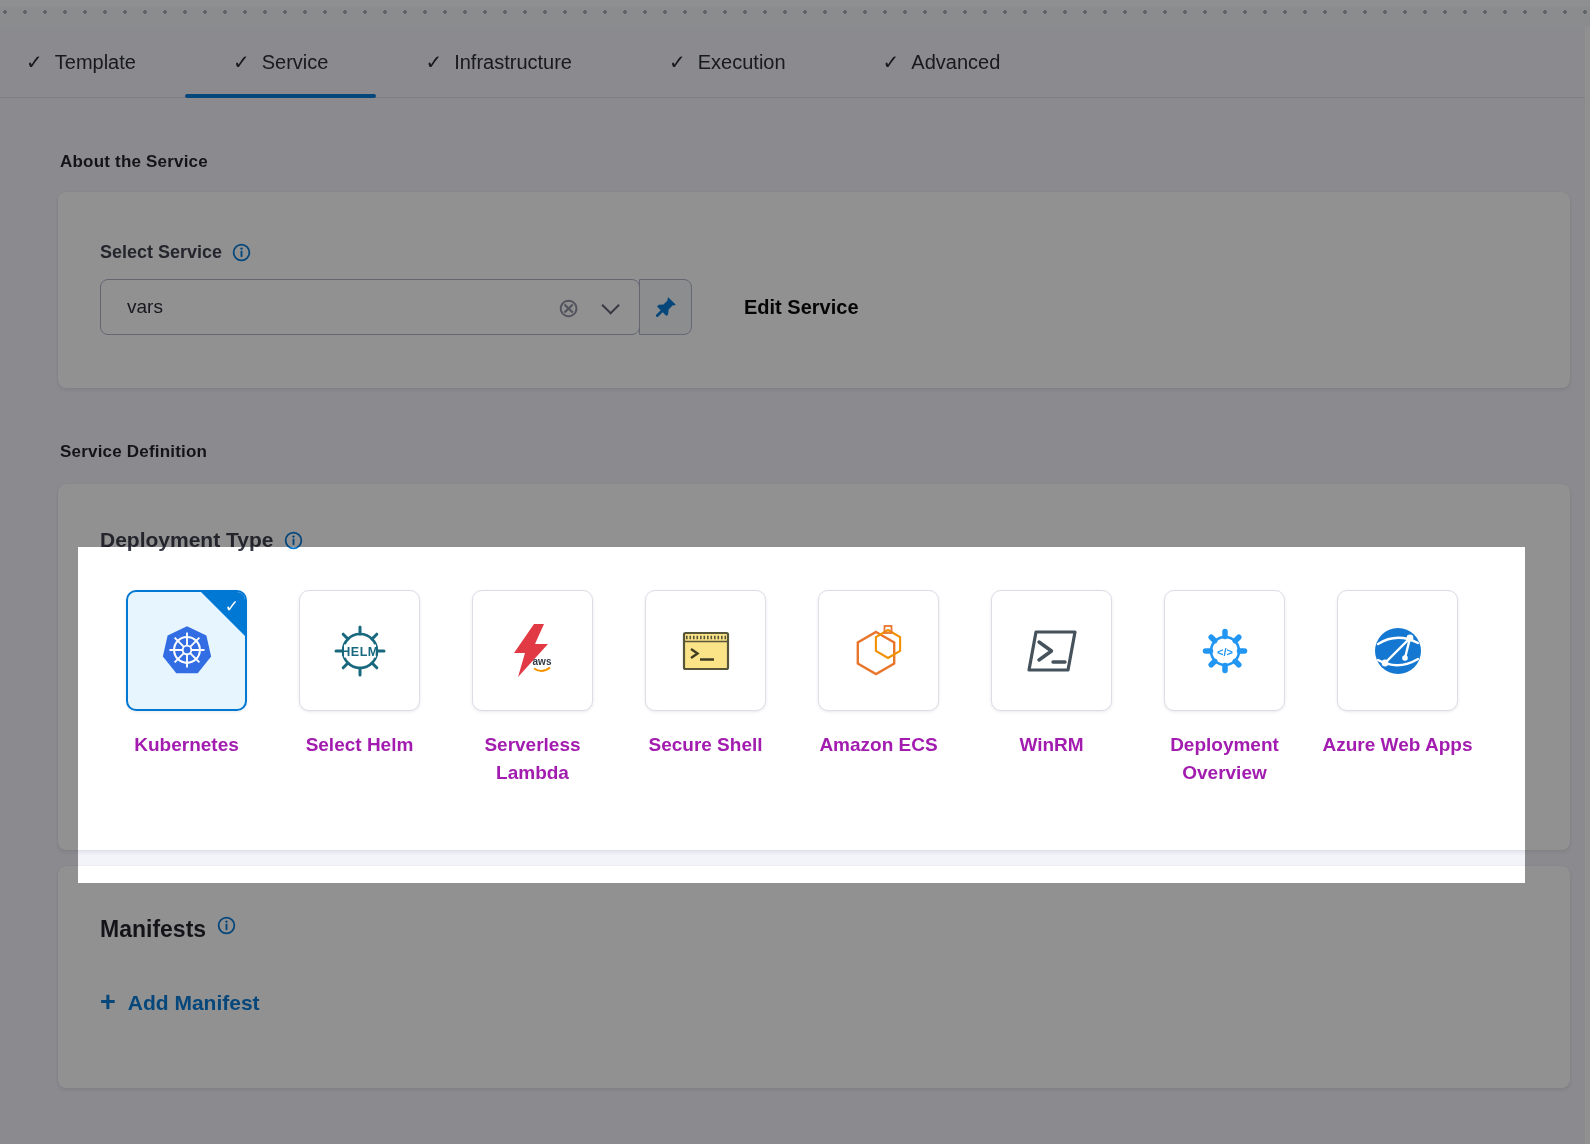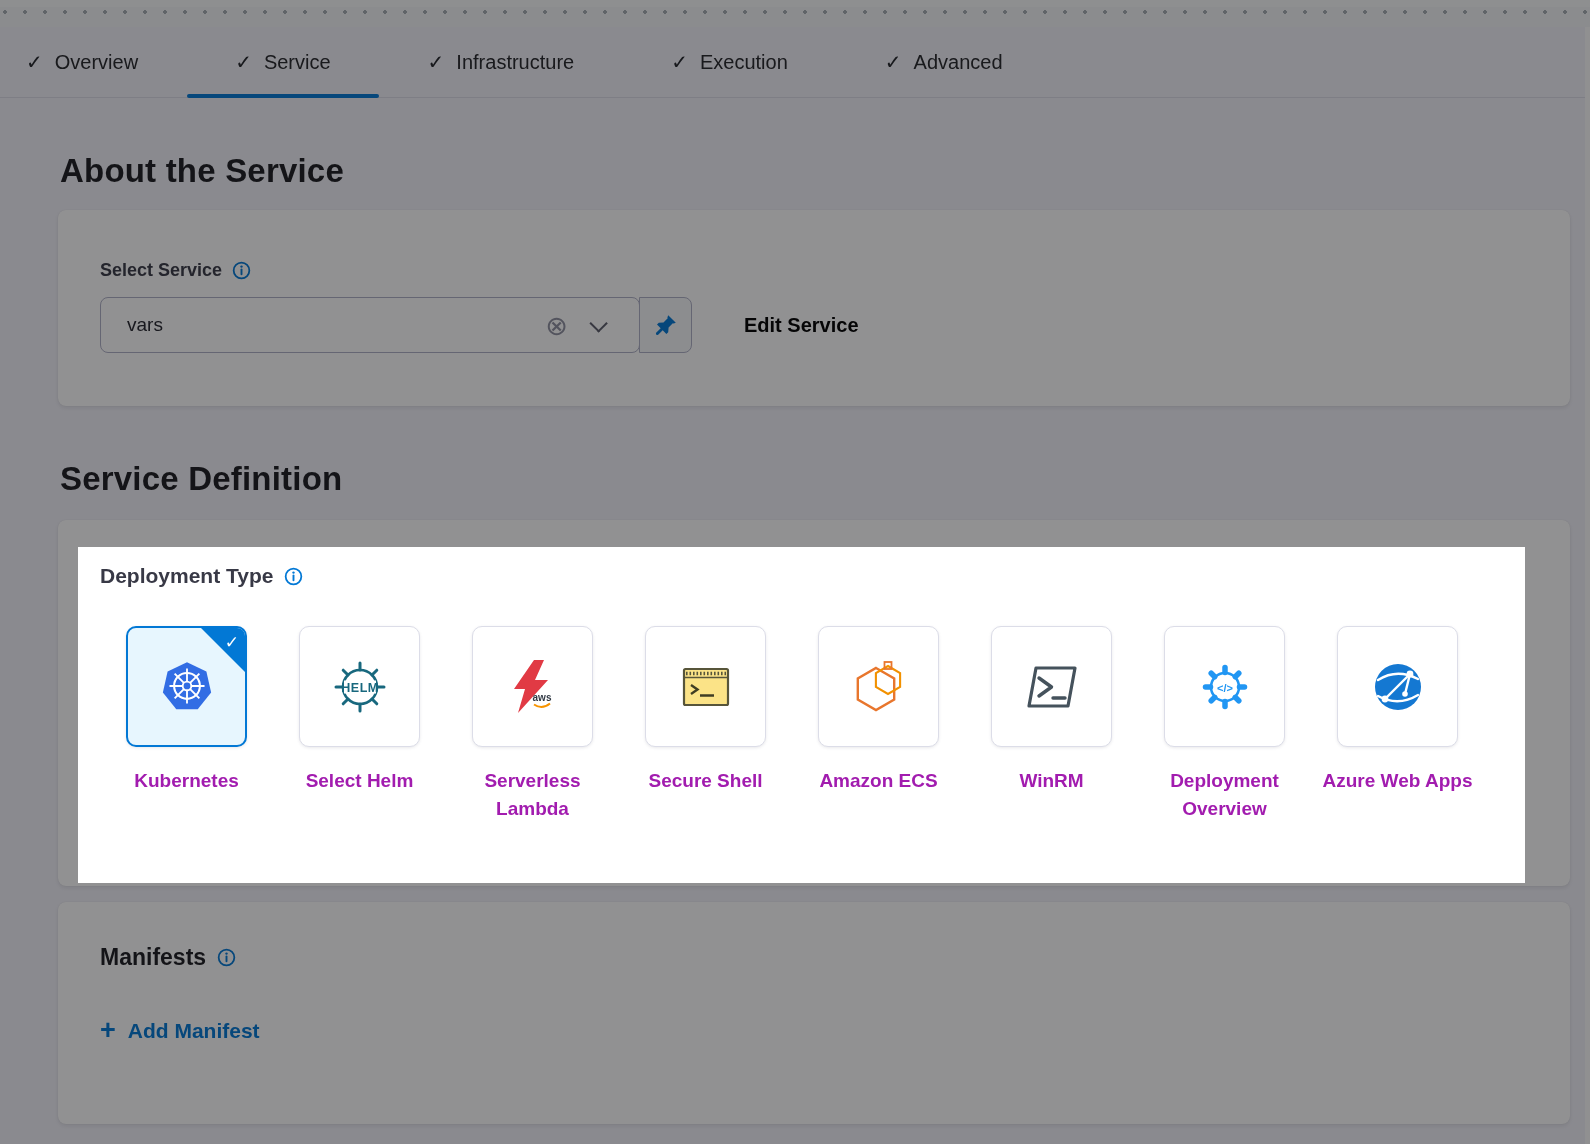--- a/index.html
+++ b/index.html
@@ -35,42 +35,42 @@
   }
   .tab .tab-check { font-size:20px; font-weight:700; color:#23262b; }
   .tab.active::after {
     content:""; position:absolute; left:-48px; right:-48px; bottom:-1px;
     height:4px; background:#0278d5; border-radius:2px;
   }
 
   
   .content { padding:0 0 0 58px; }
   .section-heading {
-    margin:0; font-size:33px; font-weight:700; color:#1c1d21; letter-spacing:.2px;
+    margin:0; font-size:17px; font-weight:700; color:#1c1d21; letter-spacing:.2px;
   }
   .heading-about { margin-top:54px; margin-left:2px; }
   .heading-sd { margin-top:54px; margin-left:2px; }
 
   .card {
     width:1512px; background:#ffffff; border-radius:8px;
     box-shadow:0 0 1px rgba(40,41,61,.12), 0 2px 4px rgba(96,97,112,.14);
   }
   .about-card { height:196px; margin-top:20px; padding:50px 0 0 42px; }
 
   .field-label-row { display:flex; align-items:center; gap:10px; }
   .field-label { font-size:18px; font-weight:600; color:#3a3b47; }
 
   .info-icon { width:19px; height:19px; display:inline-block; cursor:pointer; }
 
   .select-row { display:flex; align-items:center; margin-top:16px; }
   .input-group { display:flex; }
   .input-box {
     width:540px; height:56px; background:#fff;
     border:1px solid #b0b1c7; border-radius:8px;
-    display:flex; align-items:center; padding:0 30px 0 24px; cursor:pointer;
+    display:flex; align-items:center; padding:0 18px 0 24px; cursor:pointer;
   }
   .select-input {
     flex:1; border:none; outline:none; background:transparent;
     font-family:"Liberation Sans",sans-serif;
     font-size:19px; font-weight:500; color:#25262e; min-width:0;
   }
   .clear-icon { font-size:27px; color:#8f90a0; line-height:1; margin-right:22px; cursor:pointer; }
   .chevron-icon {
     width:13px; height:13px; border-right:2px solid #5c5d6b; border-bottom:2px solid #5c5d6b;
     transform:rotate(45deg) translateY(-3px); margin-right:6px; cursor:pointer;
@@ -106,21 +106,21 @@
     position:absolute; top:4px; right:6px;
     color:#fff; font-size:17px; font-weight:700;
   }
   .type-label {
     margin-top:20px; font-size:19px; line-height:28px; font-weight:600;
     color:#a21caf; text-align:center; max-width:170px;
   }
 
   .manifests-card { height:222px; margin-top:16px; padding:42px 0 0 42px; }
   .manifests-heading-row { display:flex; align-items:center; gap:11px; }
-  .manifests-heading { font-size:23px; font-weight:700; color:#1c1d21; }
+  .manifests-heading { font-size:23px; font-weight:700; color:#1c1d21;margin-top:8px; }
   .add-manifest {
     margin-top:46px; display:flex; align-items:center; gap:12px;
     color:#0278d5; font-size:21px; font-weight:700; cursor:pointer; width:max-content;
   }
   .plus-icon { font-size:27px; font-weight:700; line-height:1; }
 
   
   .scroll-strip {
     position:absolute; top:27px; right:0; width:5px; bottom:0;
     background:#fdfdfe; z-index:5;
@@ -134,21 +134,21 @@
   }
 </style>
 </head>
 <body>
 
 <div class="canvas-strip"></div>
 
 <div class="tabbar">
   <div class="tab">
     <span class="tab-check glyph">✓</span>
-    <span>Overview</span>
+    <span>Template</span>
   </div>
   <div class="tab active">
     <span class="tab-check glyph">✓</span>
     <span>Service</span>
   </div>
   <div class="tab">
     <span class="tab-check glyph">✓</span>
     <span>Infrastructure</span>
   </div>
   <div class="tab">

